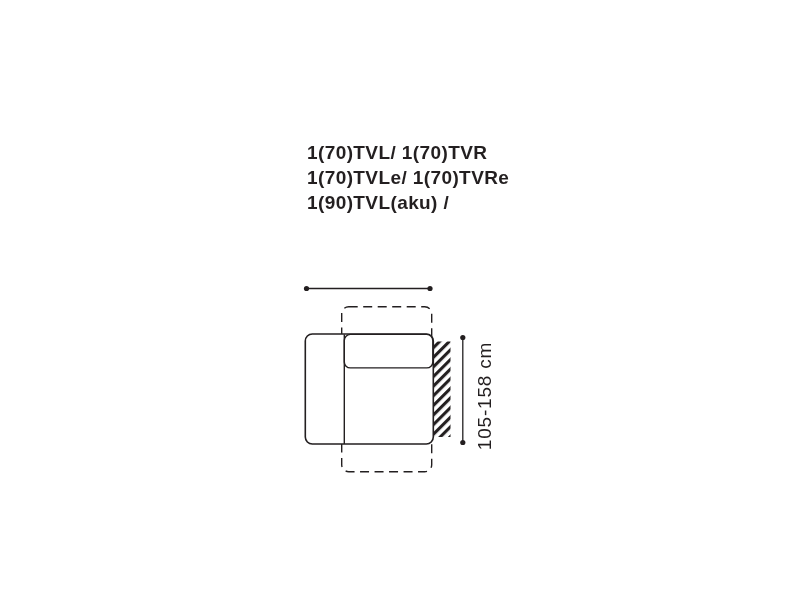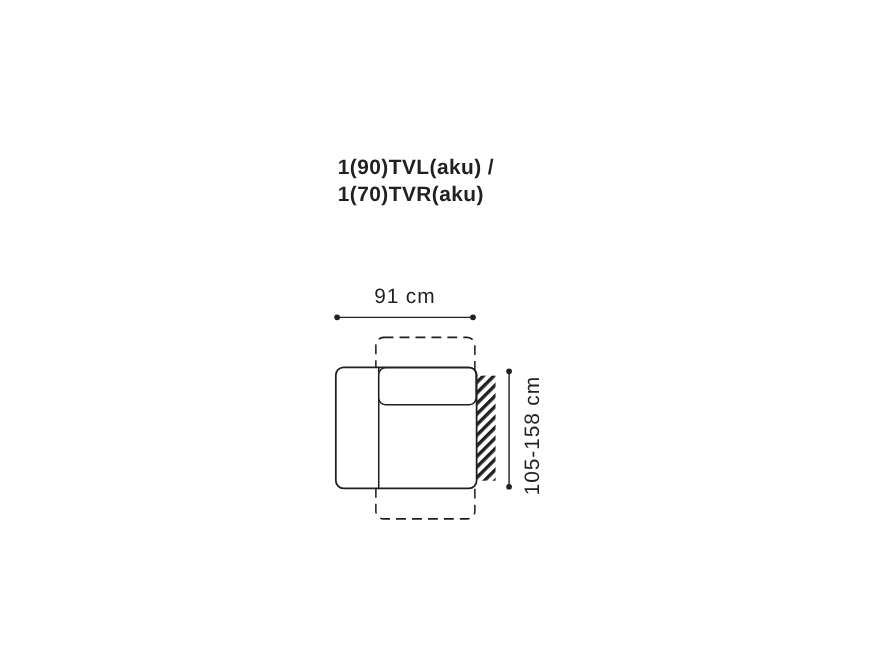--- a/index.html
+++ b/index.html
@@ -22,25 +22,25 @@
     transform:rotate(-90deg); 
   }
   svg.diagram{position:absolute;left:0;top:0;}
 </style>
 </head>
 <body>
 
 <div class="screen">
 
   <div class="title-block">
+    <div class="title-line">1(70)TVL/ 1(70)TVR</div>
+    <div class="title-line">1(70)TVLe/ 1(70)TVRe</div>
     <div class="title-line">1(90)TVL(aku) /</div>
-    <div class="title-line">1(70)TVR(aku)</div>
   </div>
 
-  <div class="dim-label width-label">91 cm</div>
   <div class="dim-label depth-label">105-158 cm</div>
 
   <svg class="diagram" width="800" height="600" viewBox="0 0 800 600">
     <defs>
       <pattern id="hatch" patternUnits="userSpaceOnUse" width="6.8" height="6.8" patternTransform="rotate(45)">
         <rect x="0" y="0" width="3.1" height="6.8" fill="#231f20"></rect>
       </pattern>
     </defs>
 
     <rect x="341.7" y="306.7" width="90" height="165" rx="7" ry="7" fill="none" stroke="#231f20" stroke-width="1.4" stroke-dasharray="9 5.5"></rect>

